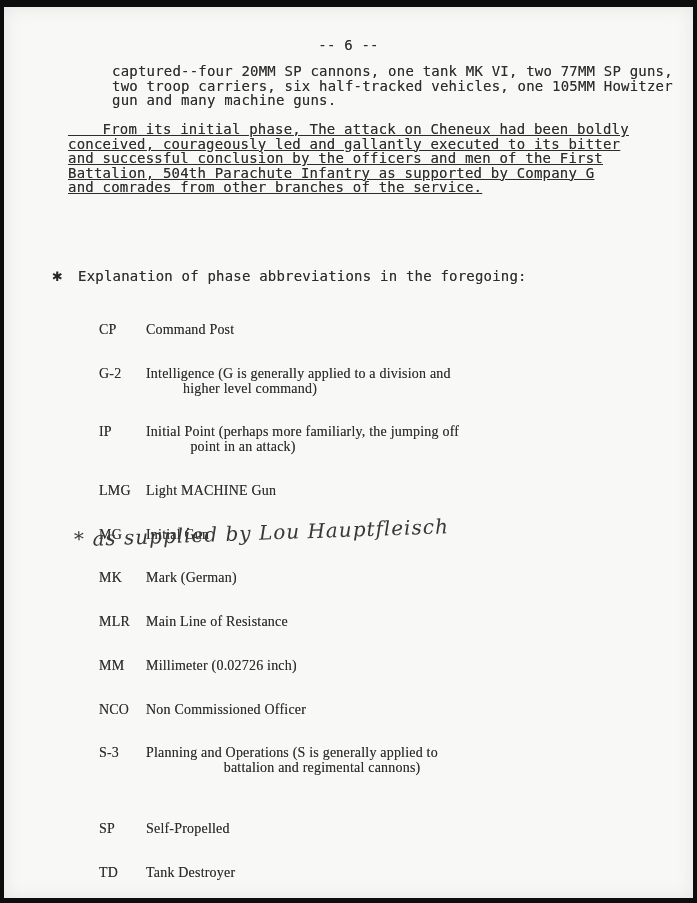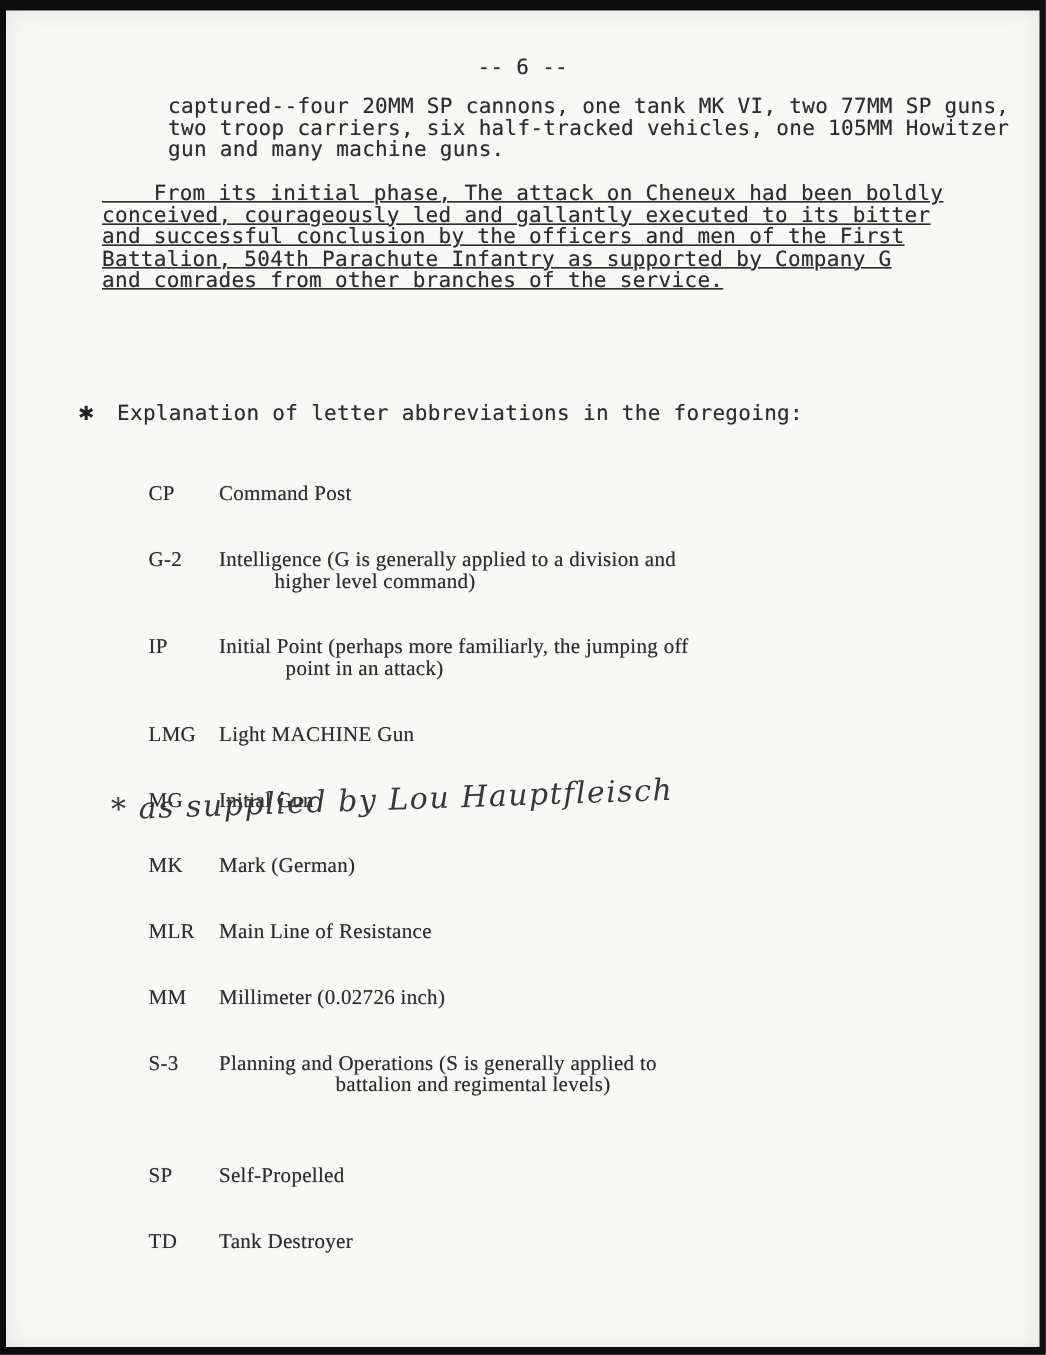--- a/index.html
+++ b/index.html
@@ -96,21 +96,21 @@
 gun and many machine guns.</div>
 
     <div class="mono para2">    From its initial phase, The attack on Cheneux had been boldly
 conceived, courageously led and gallantly executed to its bitter
 and successful conclusion by the officers and men of the First
 Battalion, 504th Parachute Infantry as supported by Company G
 and comrades from other branches of the service.</div>
 
     <div class="expl">
       <span class="marker">✱</span>
-      <span class="mono">Explanation of letter abbreviations in the foregoing:</span>
+      <span class="mono">Explanation of phase abbreviations in the foregoing:</span>
     </div>
 
     <div class="abbrev-list mono">
       <div class="arow">
         <span class="abbr">CP</span>
         <span class="def">Command Post</span>
       </div>
       <div class="arow">
         <span class="abbr">G-2</span>
         <span class="def">Intelligence (G is generally applied to a division and
@@ -135,23 +135,27 @@
       </div>
       <div class="arow">
         <span class="abbr">MLR</span>
         <span class="def">Main Line of Resistance</span>
       </div>
       <div class="arow">
         <span class="abbr">MM</span>
         <span class="def">Millimeter (0.02726 inch)</span>
       </div>
       <div class="arow">
+        <span class="abbr">NCO</span>
+        <span class="def">Non Commissioned Officer</span>
+      </div>
+      <div class="arow">
         <span class="abbr">S-3</span>
         <span class="def">Planning and Operations (S is generally applied to
-                     battalion and regimental levels)</span>
+                     battalion and regimental cannons)</span>
       </div>
       <div class="arow gap-before">
         <span class="abbr">SP</span>
         <span class="def">Self-Propelled</span>
       </div>
       <div class="arow">
         <span class="abbr">TD</span>
         <span class="def">Tank Destroyer</span>
       </div>
     </div>

